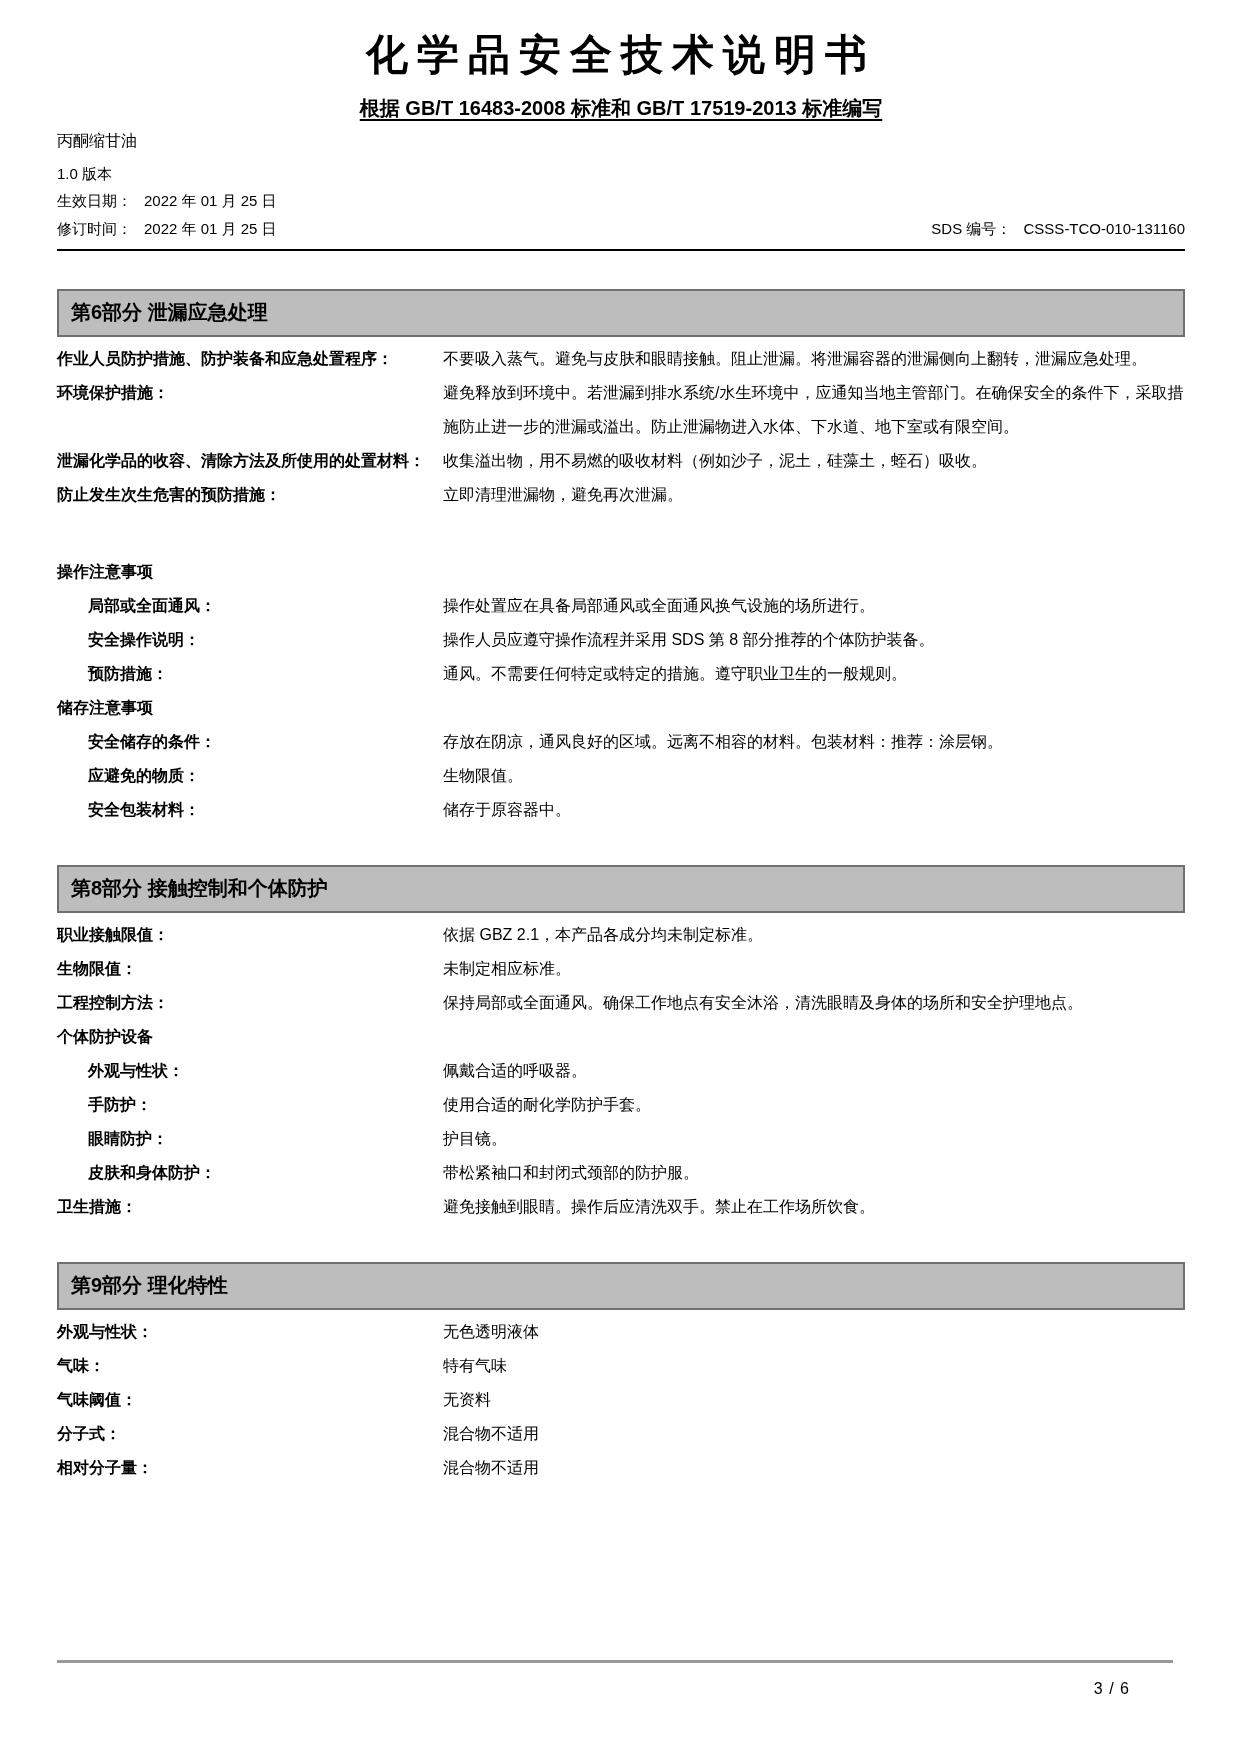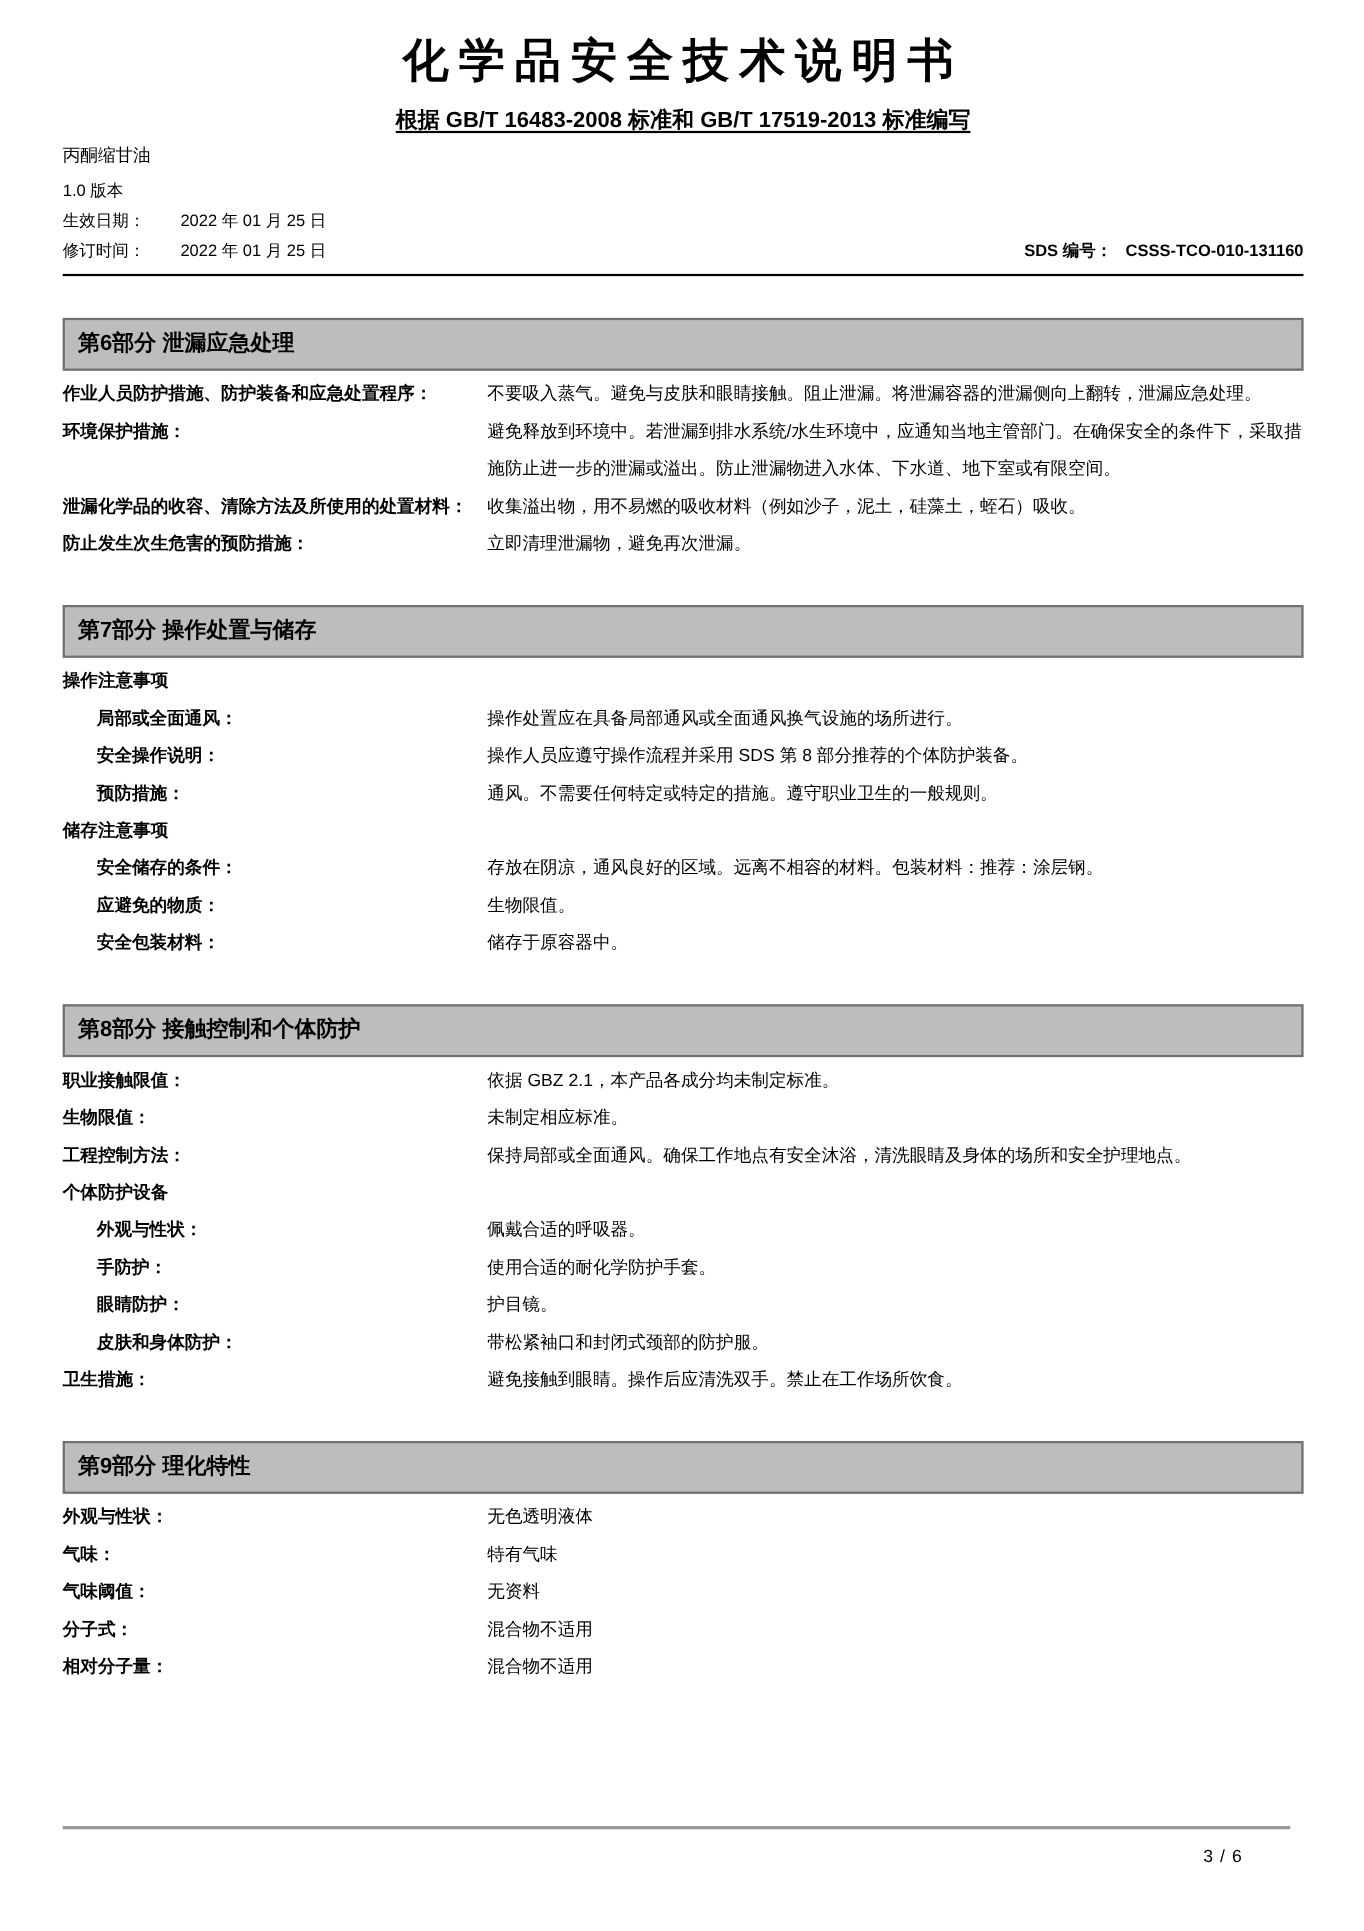--- a/index.html
+++ b/index.html
@@ -33,24 +33,24 @@
     text-underline-offset: 4px;
   }
   .product-name {
     text-align: left;
     font-size: 16px;
     margin-top: 9px;
   }
 
   .meta { font-size: 15px; margin-top: 8px; }
   .meta-row { display: flex; align-items: flex-end; line-height: 1.85; }
-  .meta-row .meta-value { margin-left: 32px; }
+  .meta-row .meta-value { margin-left: 12px; }
   .meta-row.revision { justify-content: space-between; }
   .meta-left { display: flex; align-items: baseline; }
-  .sds-no { font-weight: 700; }
+  .sds-no { font-weight: 400; }
   .sds-no .sds-value { margin-left: 8px; }
 
   .top-rule {
     border: 0;
     border-top: 2px solid #000000;
     margin: 6px 0 0 0;
   }
 
   .section { margin-top: 38px; }
   .section-bar {
@@ -145,21 +145,20 @@
         <div class="row-value">收集溢出物，用不易燃的吸收材料（例如沙子，泥土，硅藻土，蛭石）吸收。</div>
       </div>
       <div class="row">
         <div class="row-label">防止发生次生危害的预防措施：</div>
         <div class="row-value">立即清理泄漏物，避免再次泄漏。</div>
       </div>
     </div>
   </div>
 
   <div class="section">
-    <div class="section-bar">第7部分 操作处置与储存</div>
     <div class="section-body">
       <div class="subhead">操作注意事项</div>
       <div class="row indent">
         <div class="row-label">局部或全面通风：</div>
         <div class="row-value">操作处置应在具备局部通风或全面通风换气设施的场所进行。</div>
       </div>
       <div class="row indent">
         <div class="row-label">安全操作说明：</div>
         <div class="row-value">操作人员应遵守操作流程并采用 SDS 第 8 部分推荐的个体防护装备。</div>
       </div>

